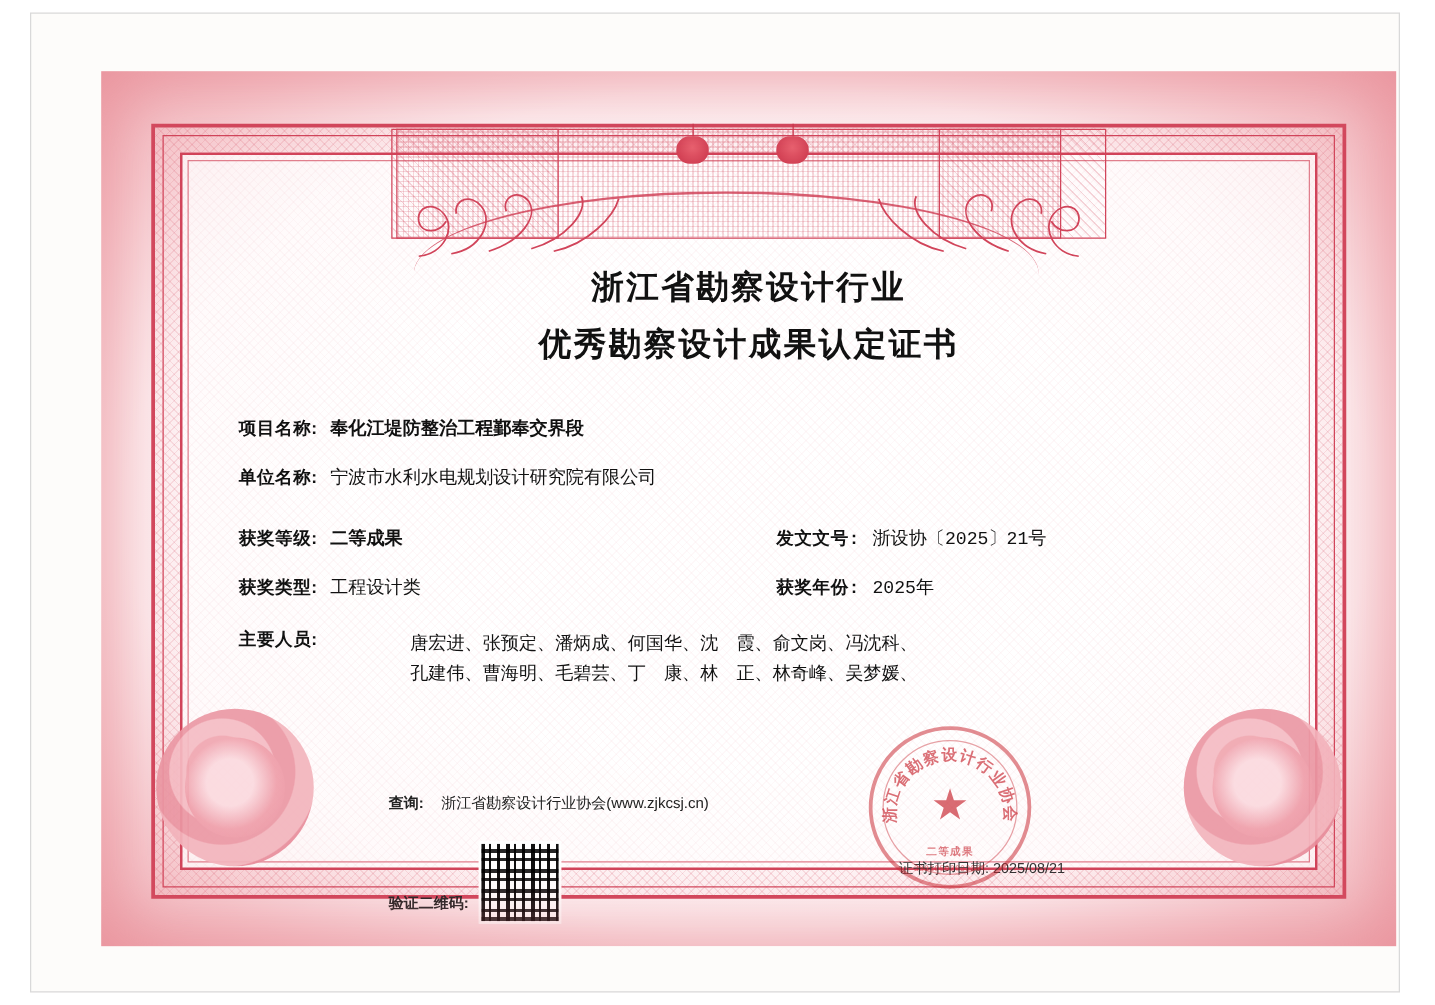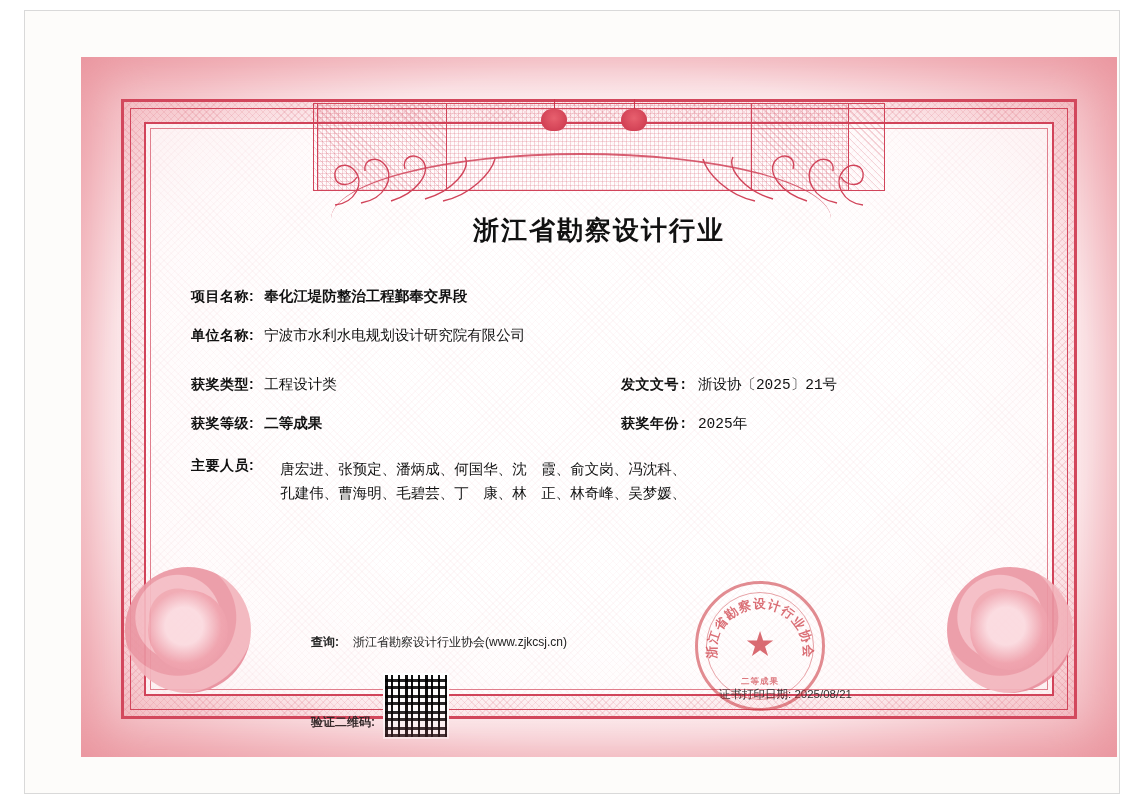--- a/index.html
+++ b/index.html
@@ -216,20 +216,21 @@
     display: flex;
     margin-top: 30px;
   }
   .col-l { width: 430px; }
   .col-r { width: 386px; font-family: Liberation Mono, monospace; }
 
   .people-row {
     display: flex;
     align-items: flex-start;
     margin-top: 4px;
+    gap: 48px;
   }
   .people-lines {
     margin-left: 26px;
     line-height: 24px;
     font-size: 14.5px;
     color: #111;
   }
 
   
   .footer {
@@ -363,43 +364,44 @@
         </g>
       </svg>
 
       <div class="rose tl"></div>
       <div class="rose tr"></div>
 
       <div class="content">
 
         <div class="title">
           <div>浙江省勘察设计行业</div>
+          <div class="l2">优秀勘察设计成果认定证书</div>
         </div>
 
         <div class="fields">
 
           <div class="row">
             <span class="lbl">项目名称:</span>
             <span class="val bold">奉化江堤防整治工程鄞奉交界段</span>
           </div>
 
           <div class="row">
             <span class="lbl">单位名称:</span>
             <span class="val">宁波市水利水电规划设计研究院有限公司</span>
           </div>
 
           <div class="two-col">
             <div class="col-l">
               <div class="row">
+                <span class="lbl">获奖等级:</span>
+                <span class="val bold">二等成果</span>
+              </div>
+              <div class="row">
                 <span class="lbl">获奖类型:</span>
                 <span class="val">工程设计类</span>
-              </div>
-              <div class="row">
-                <span class="lbl">获奖等级:</span>
-                <span class="val bold">二等成果</span>
               </div>
             </div>
             <div class="col-r">
               <div class="row">
                 <span class="lbl">发文文号:</span>
                 <span class="val">浙设协〔2025〕21号</span>
               </div>
               <div class="row">
                 <span class="lbl">获奖年份:</span>
                 <span class="val">2025年</span>

